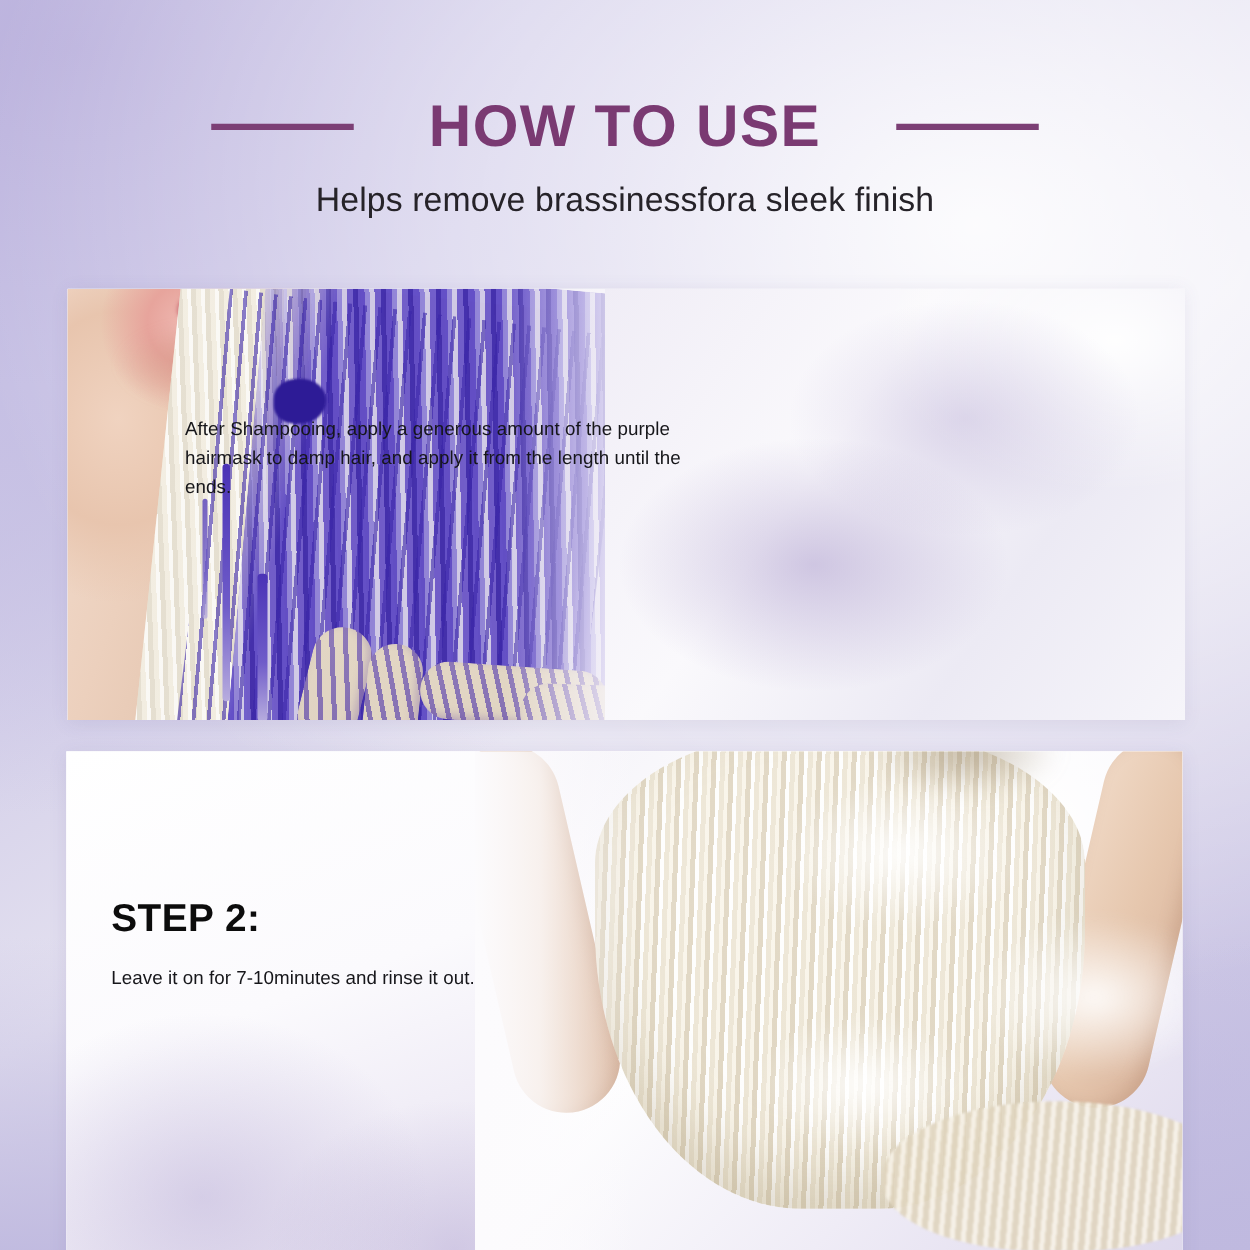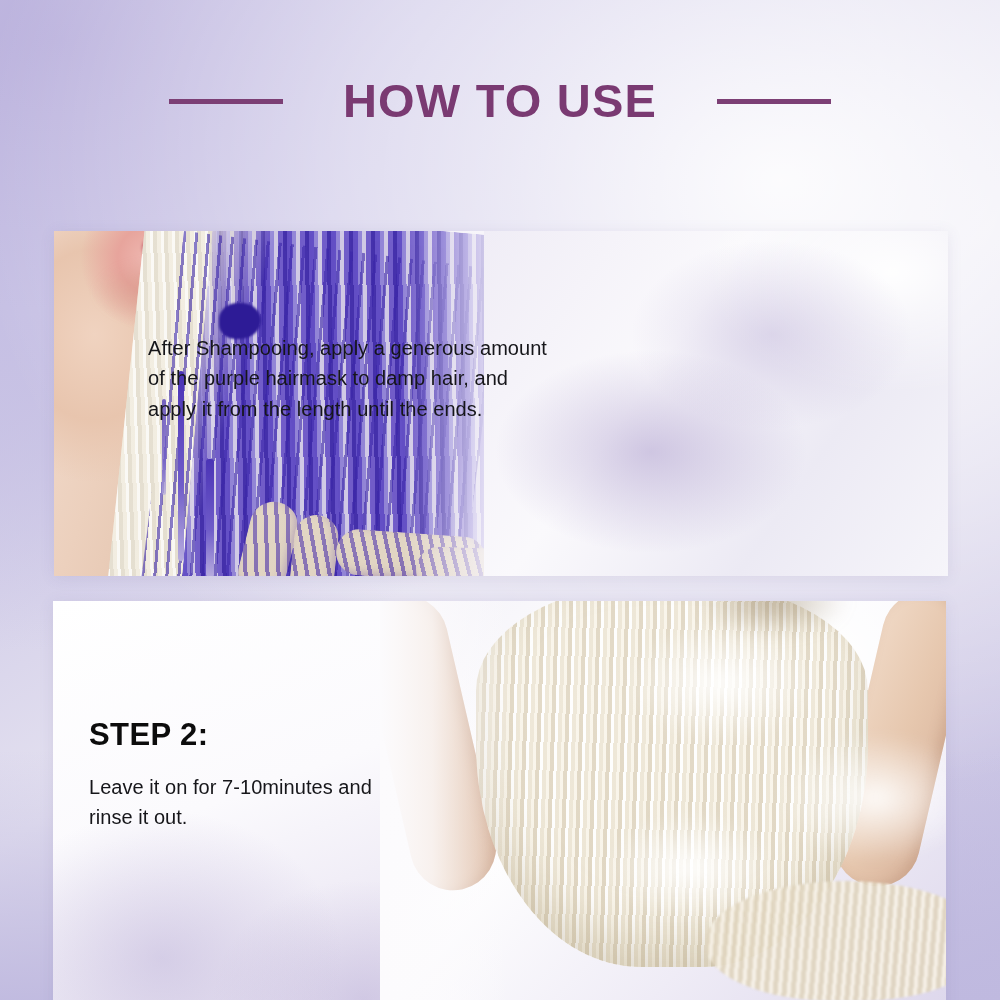--- a/index.html
+++ b/index.html
@@ -223,40 +223,41 @@
       linear-gradient(160deg, #ffffff 0%, #fbfafd 46%, #ece8f4 78%, #e2dcef 100%);
   }
 
   
   .step-body { position:absolute; z-index:3; }
   .step-label {
     font-size:31px; font-weight:bold; color:#0c0c0c;
     letter-spacing:0.4px; line-height:1.0;
   }
   .step-desc {
-    font-size:20px; color:#16161a; line-height:1.52;
+    font-size:15px; color:#16161a; line-height:1.52;
     letter-spacing:0.05px; font-weight:400;
   }
   #step1-body { left:94px; top:78px; width:400px; }
   #step1-body .step-desc { margin-top:24px; }
   #step2-body { left:36px; top:118px; width:330px; }
   #step2-body .step-desc { margin-top:22px; }
 </style>
 </head>
 <body>
 
 <div id="bg-layer"></div>
 <div id="bg-tint-bottom"></div>
 
 <div id="header">
   <div id="title-row">
     <span class="rule left"></span>
     <span id="page-title">HOW TO USE</span>
     <span class="rule right"></span>
   </div>
+  <div id="page-subtitle">Helps remove brassinessfora sleek finish</div>
 </div>
 
 <div class="card" id="card-step1">
 
   <div class="card-photo" id="photo-step1">
     <div class="skin"></div>
     <div class="chin-shadow"></div>
     <div class="lips"></div>
     <div class="hair-base"></div>
     <div class="mask-main"></div>

